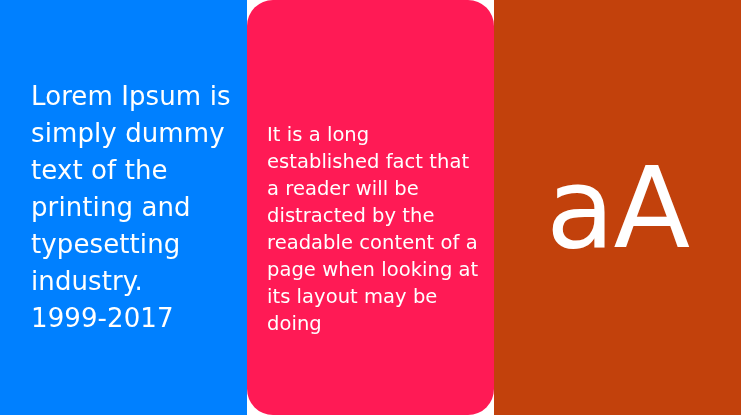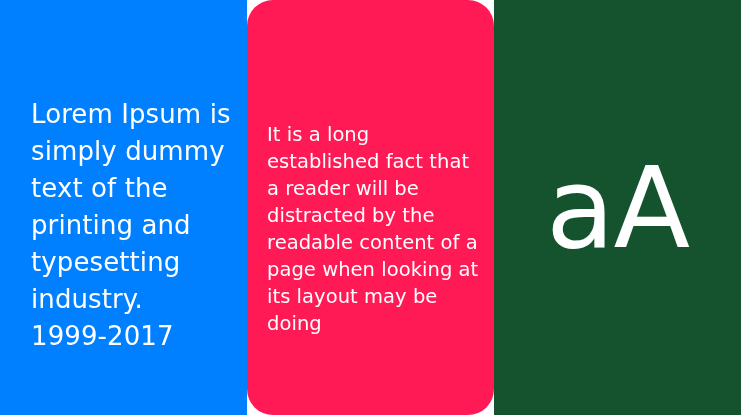--- a/index.html
+++ b/index.html
@@ -26,21 +26,21 @@
   }
   
   #panel-blue {
     left: 0;
     width: 247px;
     background: #0080ff;
   }
   #panel-blue .body-text {
     position: absolute;
     left: 31px;
-    top: 96px;
+    top: 78px;
     width: 205px;
     color: #ffffff;
     font-family: "DejaVu Sans", sans-serif;
     font-size: 26px;
     line-height: 37px;
     font-weight: 400;
     letter-spacing: 0.1px;
     white-space: pre-line;
     -webkit-font-smoothing: antialiased;
   }
@@ -95,17 +95,17 @@
 
   <section class="panel" id="panel-blue" style="background: rgb(0, 128, 255);">
     <div class="body-text" style="color: rgb(255, 255, 255);">Lorem Ipsum is simply dummy text of the printing and typesetting industry.
 1999-2017</div>
   </section>
 
   <section class="panel" id="panel-red" style="background: rgb(255, 26, 85); border-radius: 26px;">
     <div class="body-text" style="color: rgb(255, 255, 255);">It is a long established fact that a reader will be distracted by the readable content of a page when looking at its layout may be doing</div>
   </section>
 
-  <section class="panel" id="panel-teal" style="background: #14532d;">
+  <section class="panel" id="panel-teal" style="background: #c2410c;">
     <div class="glyph-sample" style="color: rgb(255, 255, 255);">aA</div>
   </section>
 
 </div>
 
 </body></html>

